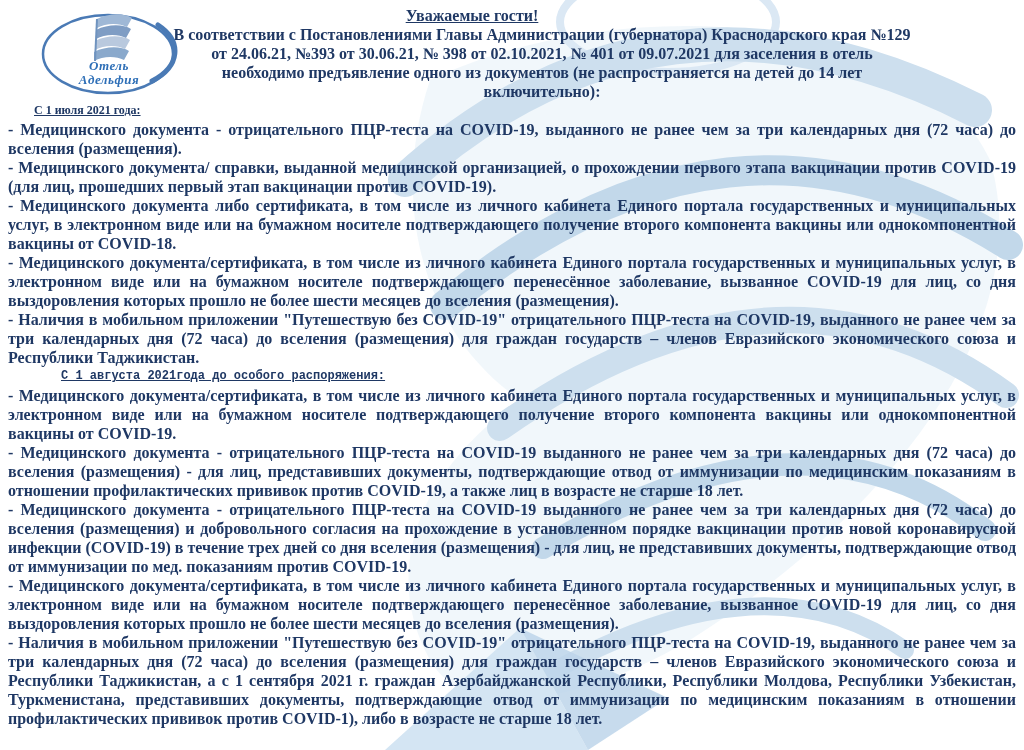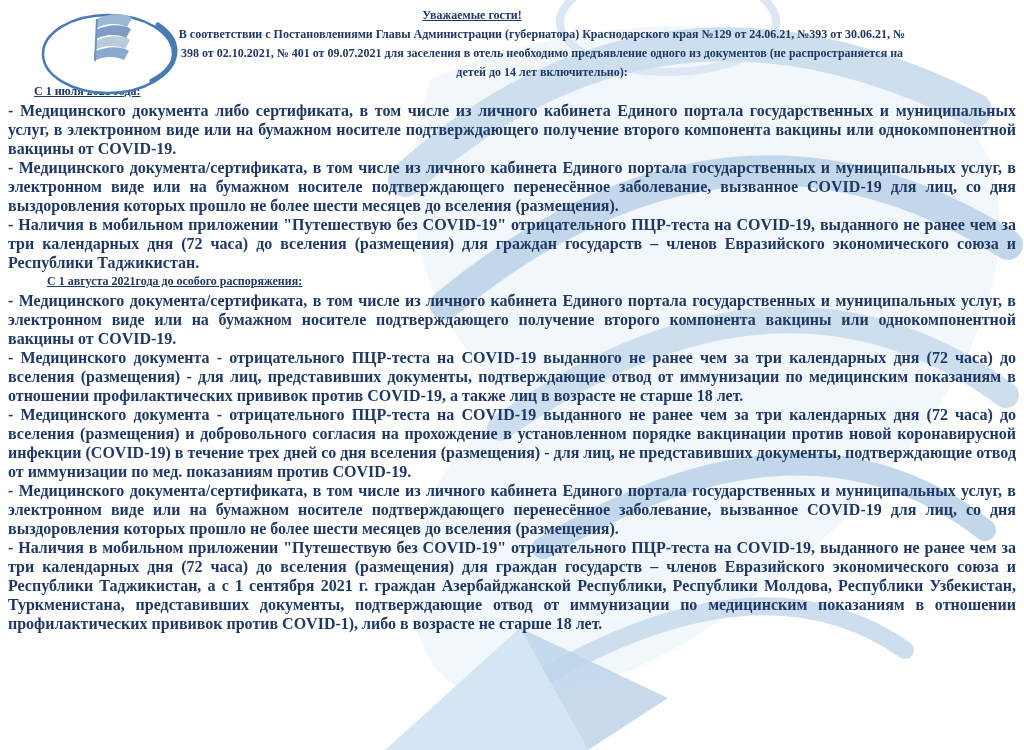--- a/index.html
+++ b/index.html
@@ -30,37 +30,37 @@
   }
   .logo svg{position:absolute;inset:0;}
   .logo-words{
     position:absolute;left:0;right:0;top:48px;text-align:center;
     font-style:italic;color:var(--logo-blue);
     font-size:13px;line-height:14px;letter-spacing:0.5px;
   }
   .head-text{
     margin:6px 64px 0 170px;
     width:744px;
-    font-size:12px;line-height:19px;
+    font-size:16px;line-height:19px;
     text-align:center;
   }
   .greeting{
     text-decoration:underline;
     padding-right:140px;
   }
   
   .doc-body{
     margin:0;padding:0 8px;
     font-size:16px;line-height:19px;
   }
   .sec-head{
     font-size:12px;line-height:19px;margin:0 0 0 26px;
     text-decoration:underline;font-weight:bold;
   }
-  section:nth-of-type(2) .sec-head{margin-left:39px;}
+  section:nth-of-type(2) .sec-head{margin-left:53px;font-family:Liberation Mono, monospace;}
   .req{margin:0;text-align:justify;}
 </style>
 </head>
 <body>
 
 <div class="page">
 
   <svg class="watermark" viewBox="0 0 1024 750" preserveAspectRatio="none" aria-hidden="true">
     <path d="M 430,80 C 620,-10 920,10 990,160 C 1040,330 880,520 690,640
              C 560,715 460,715 430,660 C 380,570 420,470 520,400
@@ -82,32 +82,38 @@
         <svg viewBox="0 0 138 86" width="138" height="86">
           <ellipse cx="68" cy="43" rx="65" ry="39" fill="#ffffff" stroke="#4a7ab5" stroke-width="2.5"></ellipse>
           <path d="M 118,14 A 65,39 0 0 1 112,70" fill="none" stroke="#4a7ab5" stroke-width="5" stroke-linecap="round"></path>
 
           <path d="M57,8  c12,-6 27,-6 35,-1 l-5,9 c-8,-4 -21,-4 -30,1 z" fill="#9fb8d6"></path>
           <path d="M56,19 c12,-6 27,-6 35,-1 l-5,9 c-8,-4 -21,-4 -30,1 z" fill="#7f9dc4"></path>
           <path d="M55,30 c12,-6 27,-6 35,-1 l-5,9 c-8,-4 -21,-4 -30,1 z" fill="#b9c9de"></path>
           <path d="M54,41 c12,-6 27,-6 35,-1 l-5,9 c-8,-4 -21,-4 -30,1 z" fill="#8aa9cc"></path>
           <path d="M57,8 l-2,42" stroke="#6f93bf" stroke-width="2" fill="none"></path>
         </svg>
+        <div class="logo-words">
+          <div>Отель</div>
+          <div>Адельфия</div>
+        </div>
       </div>
 
       <div class="head-text">
         <div class="greeting">Уважаемые гости!</div>
         <div class="intro">В соответствии с Постановлениями Главы Администрации (губернатора) Краснодарского края №129 от 24.06.21,  №393 от 30.06.21,  № 398 от 02.10.2021,  № 401 от 09.07.2021 для  заселения  в  отель  необходимо предъявление одного из документов (не распространяется на детей до 14 лет включительно):</div>
       </div>
     </header>
 
     <main class="doc-body">
       <section>
         <h2 class="sec-head">С 1 июля 2021 года:</h2>
-          <p class="req">- Медицинского документа либо сертификата, в том числе из личного кабинета Единого портала государственных и муниципальных услуг, в электронном виде или на бумажном носителе подтверждающего получение второго компонента вакцины или однокомпонентной вакцины от  COVID-19.</p>
+      <p class="req">- Медицинского документа - отрицательного ПЦР-теста на COVID-19, выданного не ранее чем за три календарных дня (72 часа) до вселения (размещения).</p>
+          <p class="req">- Медицинского документа/ справки, выданной медицинской организацией,  о прохождении первого этапа вакцинации против COVID-19 (для лиц, прошедших первый этап вакцинации против COVID-19).</p>
+          <p class="req">- Медицинского документа либо сертификата, в том числе из личного кабинета Единого портала государственных и муниципальных услуг, в электронном виде или на бумажном носителе подтверждающего получение второго компонента вакцины или однокомпонентной вакцины от  COVID-18.</p>
           <p class="req">- Медицинского документа/сертификата, в том числе из личного кабинета Единого портала государственных и муниципальных услуг, в электронном виде или на бумажном носителе подтверждающего перенесённое заболевание, вызванное COVID-19 для лиц, со дня выздоровления которых прошло не более шести месяцев до вселения (размещения).</p>
           <p class="req">- Наличия в мобильном приложении "Путешествую без COVID-19" отрицательного ПЦР-теста на COVID-19, выданного не ранее чем за три календарных дня (72 часа) до вселения (размещения) для граждан государств – членов Евразийского экономического союза и Республики Таджикистан.</p>
         </section>
 
       <section>
         <h2 class="sec-head">С 1 августа 2021года до особого распоряжения:</h2>
       <p class="req">- Медицинского документа/сертификата, в том числе из личного кабинета Единого портала государственных и муниципальных услуг, в электронном виде или на бумажном носителе подтверждающего получение второго компонента вакцины или однокомпонентной вакцины от  COVID-19.</p>
           <p class="req">- Медицинского документа - отрицательного ПЦР-теста на COVID-19 выданного не ранее чем за три календарных дня (72 часа) до вселения (размещения) - для лиц, представивших документы, подтверждающие отвод от иммунизации по медицинским показаниям в отношении профилактических прививок против COVID-19, а также лиц в возрасте не старше 18 лет.</p>
           <p class="req">- Медицинского документа - отрицательного ПЦР-теста на COVID-19 выданного не ранее чем за три календарных дня (72 часа) до вселения (размещения) и добровольного согласия на прохождение в установленном порядке вакцинации против новой коронавирусной инфекции (COVID-19) в течение трех дней со дня вселения (размещения) - для лиц, не представивших документы, подтверждающие отвод от иммунизации по мед. показаниям против COVID-19.</p>
           <p class="req">- Медицинского документа/сертификата, в том числе из личного кабинета Единого портала государственных и муниципальных услуг, в электронном виде или на бумажном носителе подтверждающего перенесённое заболевание, вызванное COVID-19 для лиц, со дня выздоровления которых прошло не более шести месяцев до вселения (размещения).</p>

